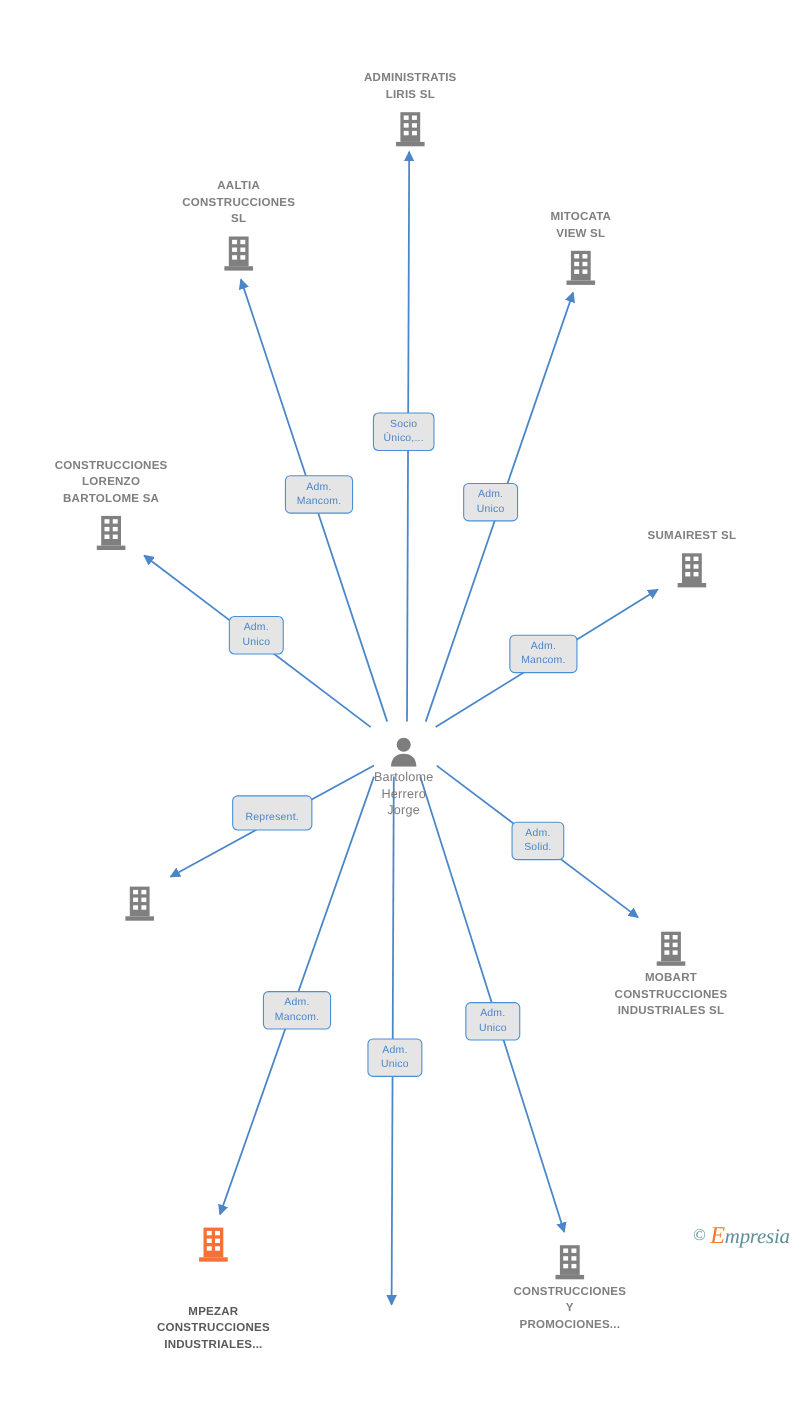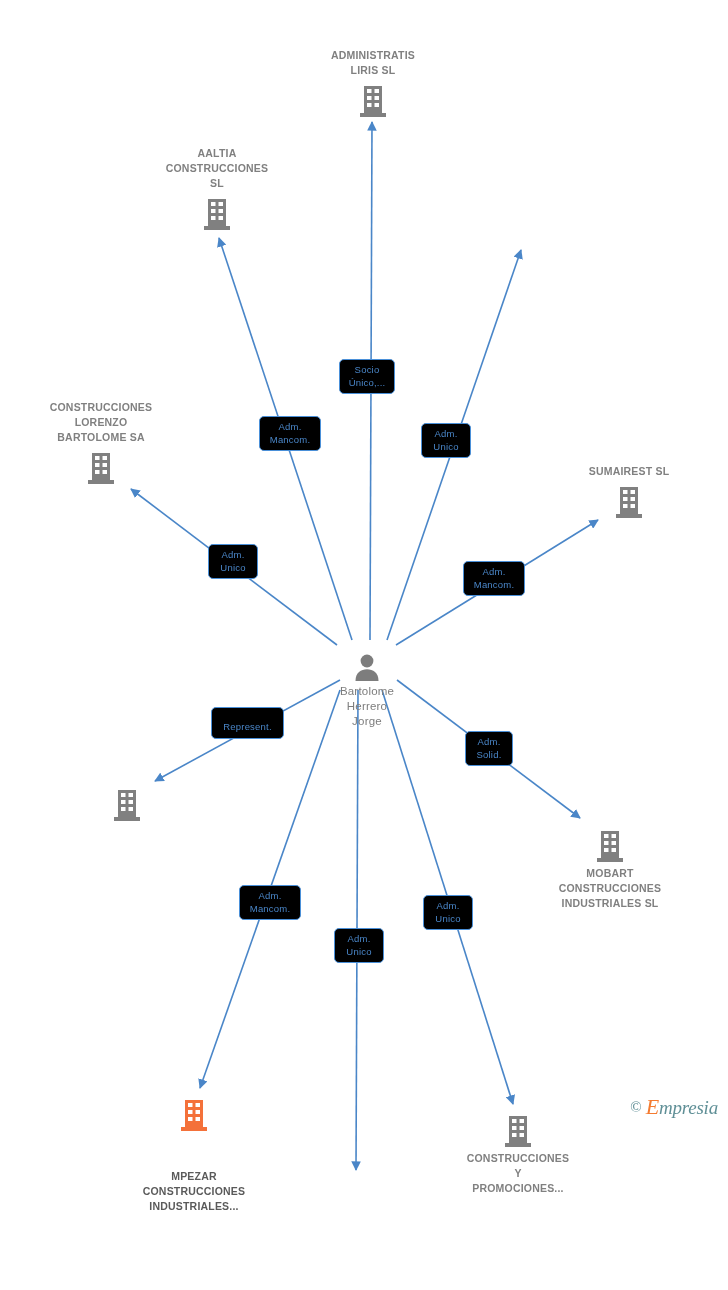--- a/index.html
+++ b/index.html
@@ -10,21 +10,21 @@
   body {
     font-family: "Liberation Sans", sans-serif;
     width: 728px;
     height: 1290px;
     position: relative;
     overflow: hidden;
     -webkit-font-smoothing: antialiased;
   }
   #canvas {
     position: absolute;
-    left: 0; top: 0;
+    left: 0; top: 16px;
     width: 728px;
     height: 1128px;
   }
   svg.edges {
     position: absolute;
     left: 0; top: 0;
     width: 728px;
     height: 1290px;
     pointer-events: none;
   }
@@ -51,21 +51,21 @@
     justify-content: center;
   }
   .node.label-below .icon-wrap { margin-bottom: 3px; }
   .node.label-above .icon-wrap { margin-top: 2px; }
 
   
   .edge-label {
     position: absolute;
     border: 1px solid #4a90d9;
     border-radius: 5px;
-    background: #000000;
+    background: #e5e5e5;
     color: #4a86c8;
     font-size: 9.5px;
     line-height: 13px;
     text-align: center;
     padding: 3px 7px 4px 7px;
     white-space: pre-line;
     letter-spacing: 0.2px;
     box-sizing: border-box;
   }
   .edge-label.one-line { padding: 12px 8px 5px 8px; }
@@ -158,20 +158,36 @@
         <rect x="9" y="5" width="4.5" height="4" fill="#ffffff"></rect>
         <rect x="16.5" y="5" width="4.5" height="4" fill="#ffffff"></rect>
         <rect x="9" y="12" width="4.5" height="4" fill="#ffffff"></rect>
         <rect x="16.5" y="12" width="4.5" height="4" fill="#ffffff"></rect>
         <rect x="9" y="19" width="4.5" height="4" fill="#ffffff"></rect>
         <rect x="16.5" y="19" width="4.5" height="4" fill="#ffffff"></rect>
       </svg>
     </div>
   </div>
 
+  <div class="node company label-above" style="left:528px; top:174px;">
+    <div class="label" style="white-space:pre-line;">MITOCATA
+VIEW SL</div>
+    <div class="icon-wrap">
+      <svg width="30" height="34" viewBox="0 0 30 34">
+        <rect x="6" y="2" width="18" height="27" fill="#808080"></rect>
+        <rect x="2" y="29" width="26" height="4" fill="#808080"></rect>
+        <rect x="9" y="5" width="4.5" height="4" fill="#ffffff"></rect>
+        <rect x="16.5" y="5" width="4.5" height="4" fill="#ffffff"></rect>
+        <rect x="9" y="12" width="4.5" height="4" fill="#ffffff"></rect>
+        <rect x="16.5" y="12" width="4.5" height="4" fill="#ffffff"></rect>
+        <rect x="9" y="19" width="4.5" height="4" fill="#ffffff"></rect>
+        <rect x="16.5" y="19" width="4.5" height="4" fill="#ffffff"></rect>
+      </svg>
+    </div>
+  </div>
 
   <div class="node company label-above" style="left:101px; top:400px;">
     <div class="label" style="white-space:pre-line;">CONSTRUCCIONES
 LORENZO
 BARTOLOME SA</div>
     <div class="icon-wrap">
       <svg width="30" height="34" viewBox="0 0 30 34">
         <rect x="6" y="2" width="18" height="27" fill="#808080"></rect>
         <rect x="2" y="29" width="26" height="4" fill="#808080"></rect>
         <rect x="9" y="5" width="4.5" height="4" fill="#ffffff"></rect>

